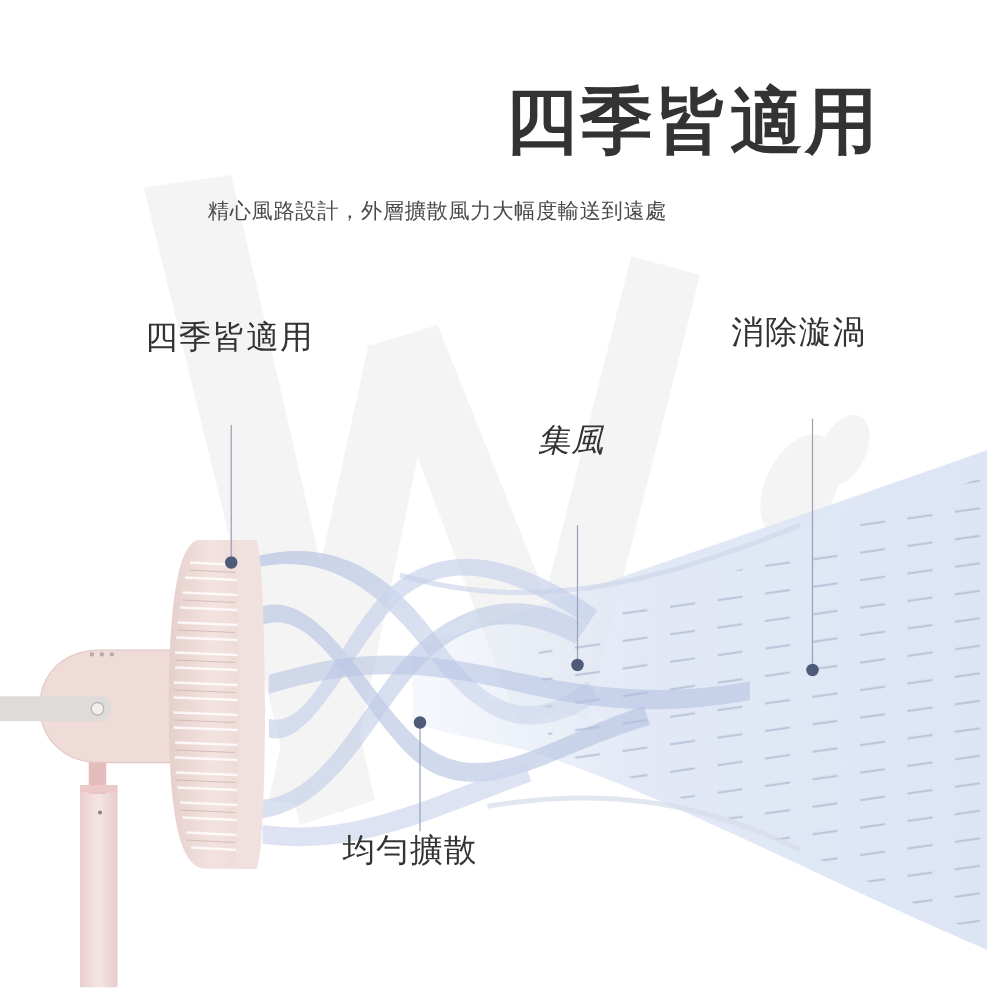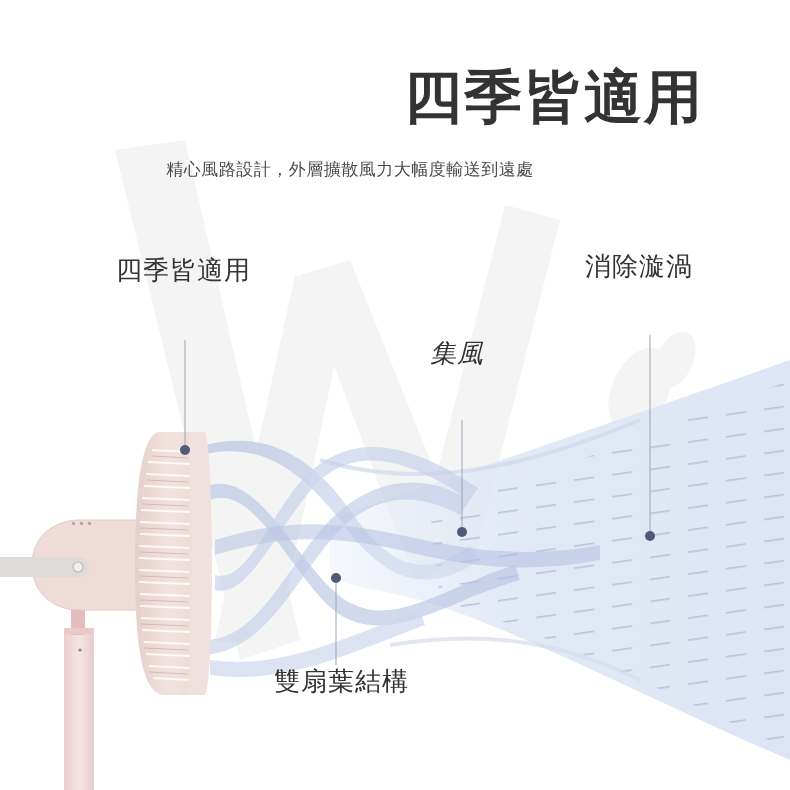--- a/index.html
+++ b/index.html
@@ -154,13 +154,13 @@
   <line x1="650" y1="335" x2="650" y2="532" stroke="#9aa3b8" stroke-width="1"></line>
   <circle cx="650" cy="536" r="5" fill="#4f5a78"></circle>
 
   <line x1="336" y1="582" x2="336" y2="665" stroke="#9aa3b8" stroke-width="1"></line>
   <circle cx="336" cy="578" r="5" fill="#4f5a78"></circle>
 </svg>
 
 <div class="label label-dual">四季皆適用</div>
 <div class="label label-even">消除漩渦</div>
 <div class="label label-gather">集風</div>
-<div class="label label-vortex">雙扇葉結構</div>
+<div class="label label-vortex">均勻擴散</div>
 
 </body></html>

